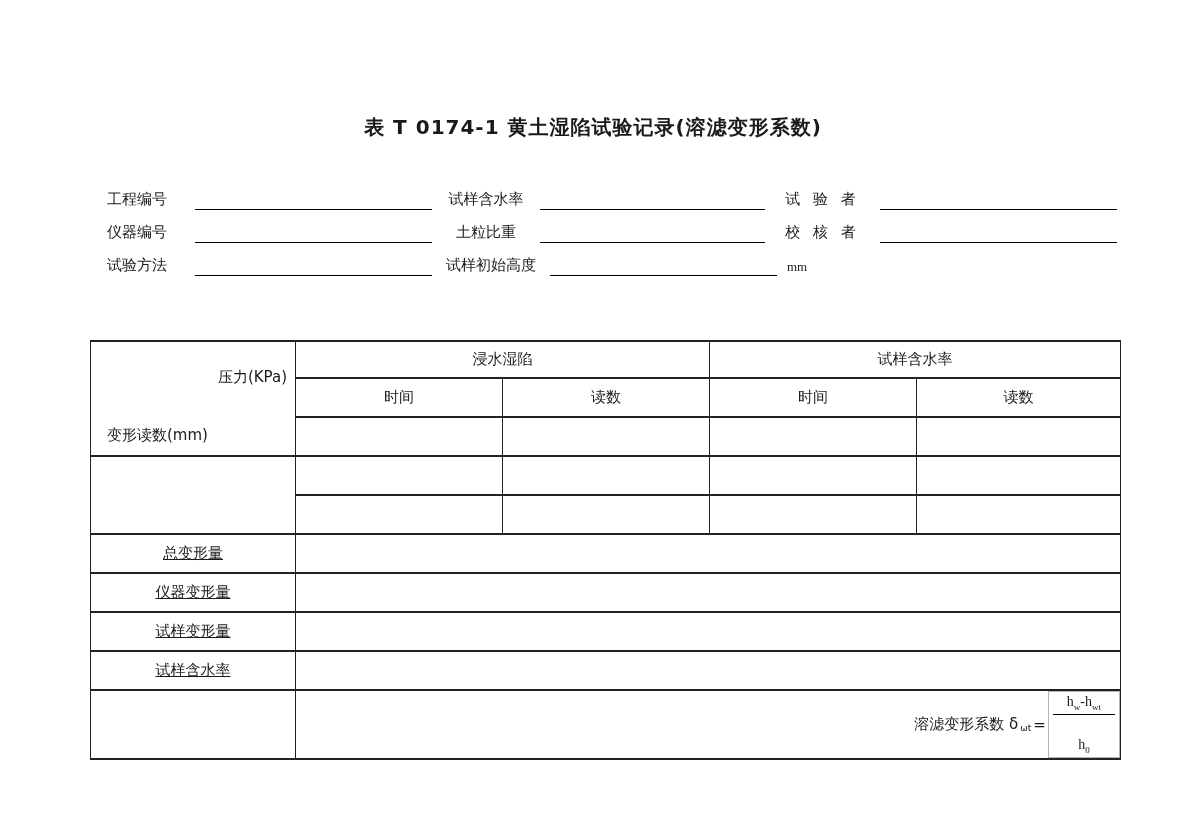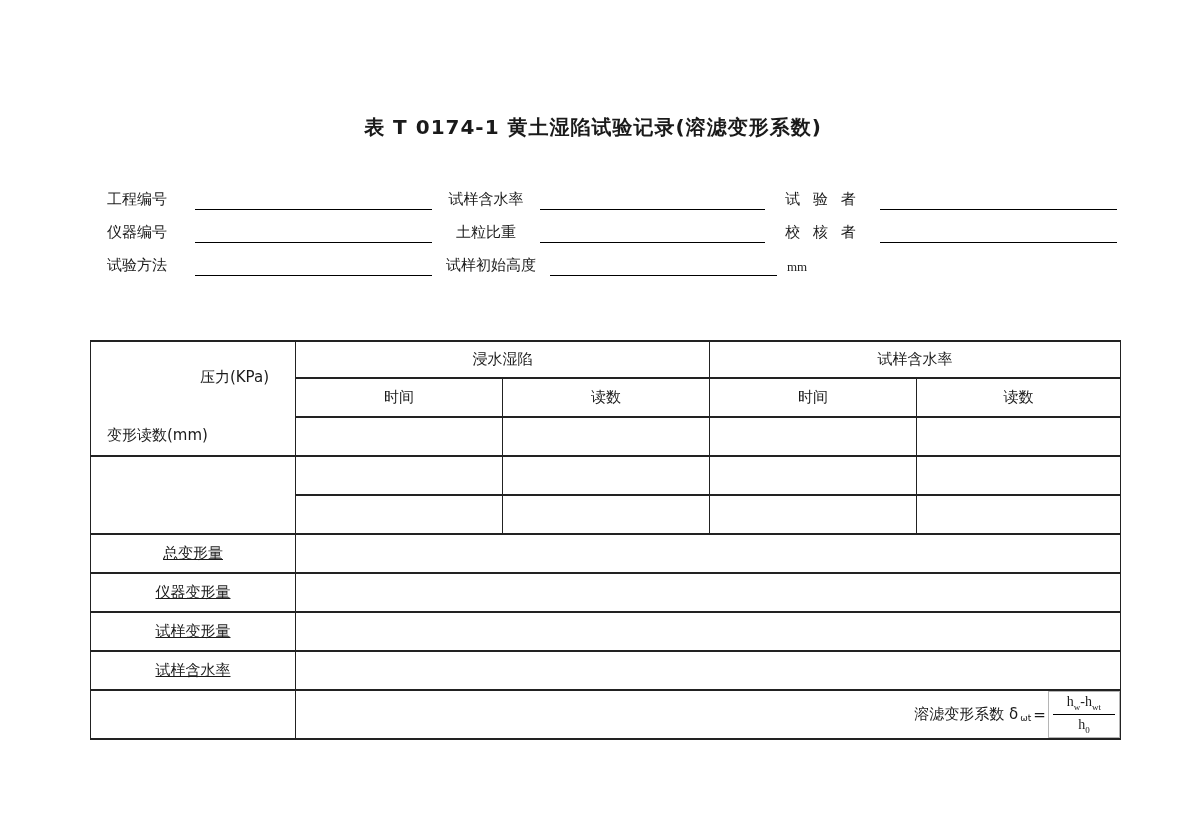--- a/index.html
+++ b/index.html
@@ -29,37 +29,37 @@
   
   table.rec{
     position:absolute;left:90px;top:340px;border-collapse:collapse;table-layout:fixed;
   }
   table.rec td{
     border-left:1px solid #222;border-right:1px solid #222;
     border-top:2px solid #222;border-bottom:2px solid #222;
     font-size:15px;text-align:center;vertical-align:middle;padding:0;
   }
   td.hd{position:relative;}
-  .p-lab{position:absolute;top:26px;right:26px;font-size:15px;}
+  .p-lab{position:absolute;top:26px;right:8px;font-size:15px;}
   .r-lab{position:absolute;bottom:10px;left:16px;font-size:15px;}
   tr.hg  td{height:35px;}
   tr.hs  td{height:37px;}
   tr.d   td{height:37px;}
   tr.sm  td{height:37px;}
   tr.fr  td{height:45px;}
   tr.sm td.sml{font-size:15px;text-decoration:underline;}
   
   .formula{display:flex;align-items:center;justify-content:flex-end;}
   .f-label{font-size:15px;}
   sub.f-dsub{font-size:9px;margin:6px 2px 0 2px;}
   .f-eq{font-size:15px;margin-right:2px;}
   .frac{
     display:inline-flex;flex-direction:column;align-items:center;
     border:1px solid #b5b5b5;padding:2px 4px;
-    font-family:"Liberation Serif",serif;font-size:14px;line-height:1.15;
+    font-family:"Liberation Serif",serif;font-size:14px;line-height:1.15;gap:20px;
   }
   .frac sub{font-size:9px;}
   .num{border-bottom:1.5px solid #000;padding:0 14px 2px 14px;}
   .den{padding-top:2px;}
 </style>
 </head>
 <body>
 
 <div class="title">表 T 0174-1 黄土湿陷试验记录(溶滤变形系数)</div>
 

